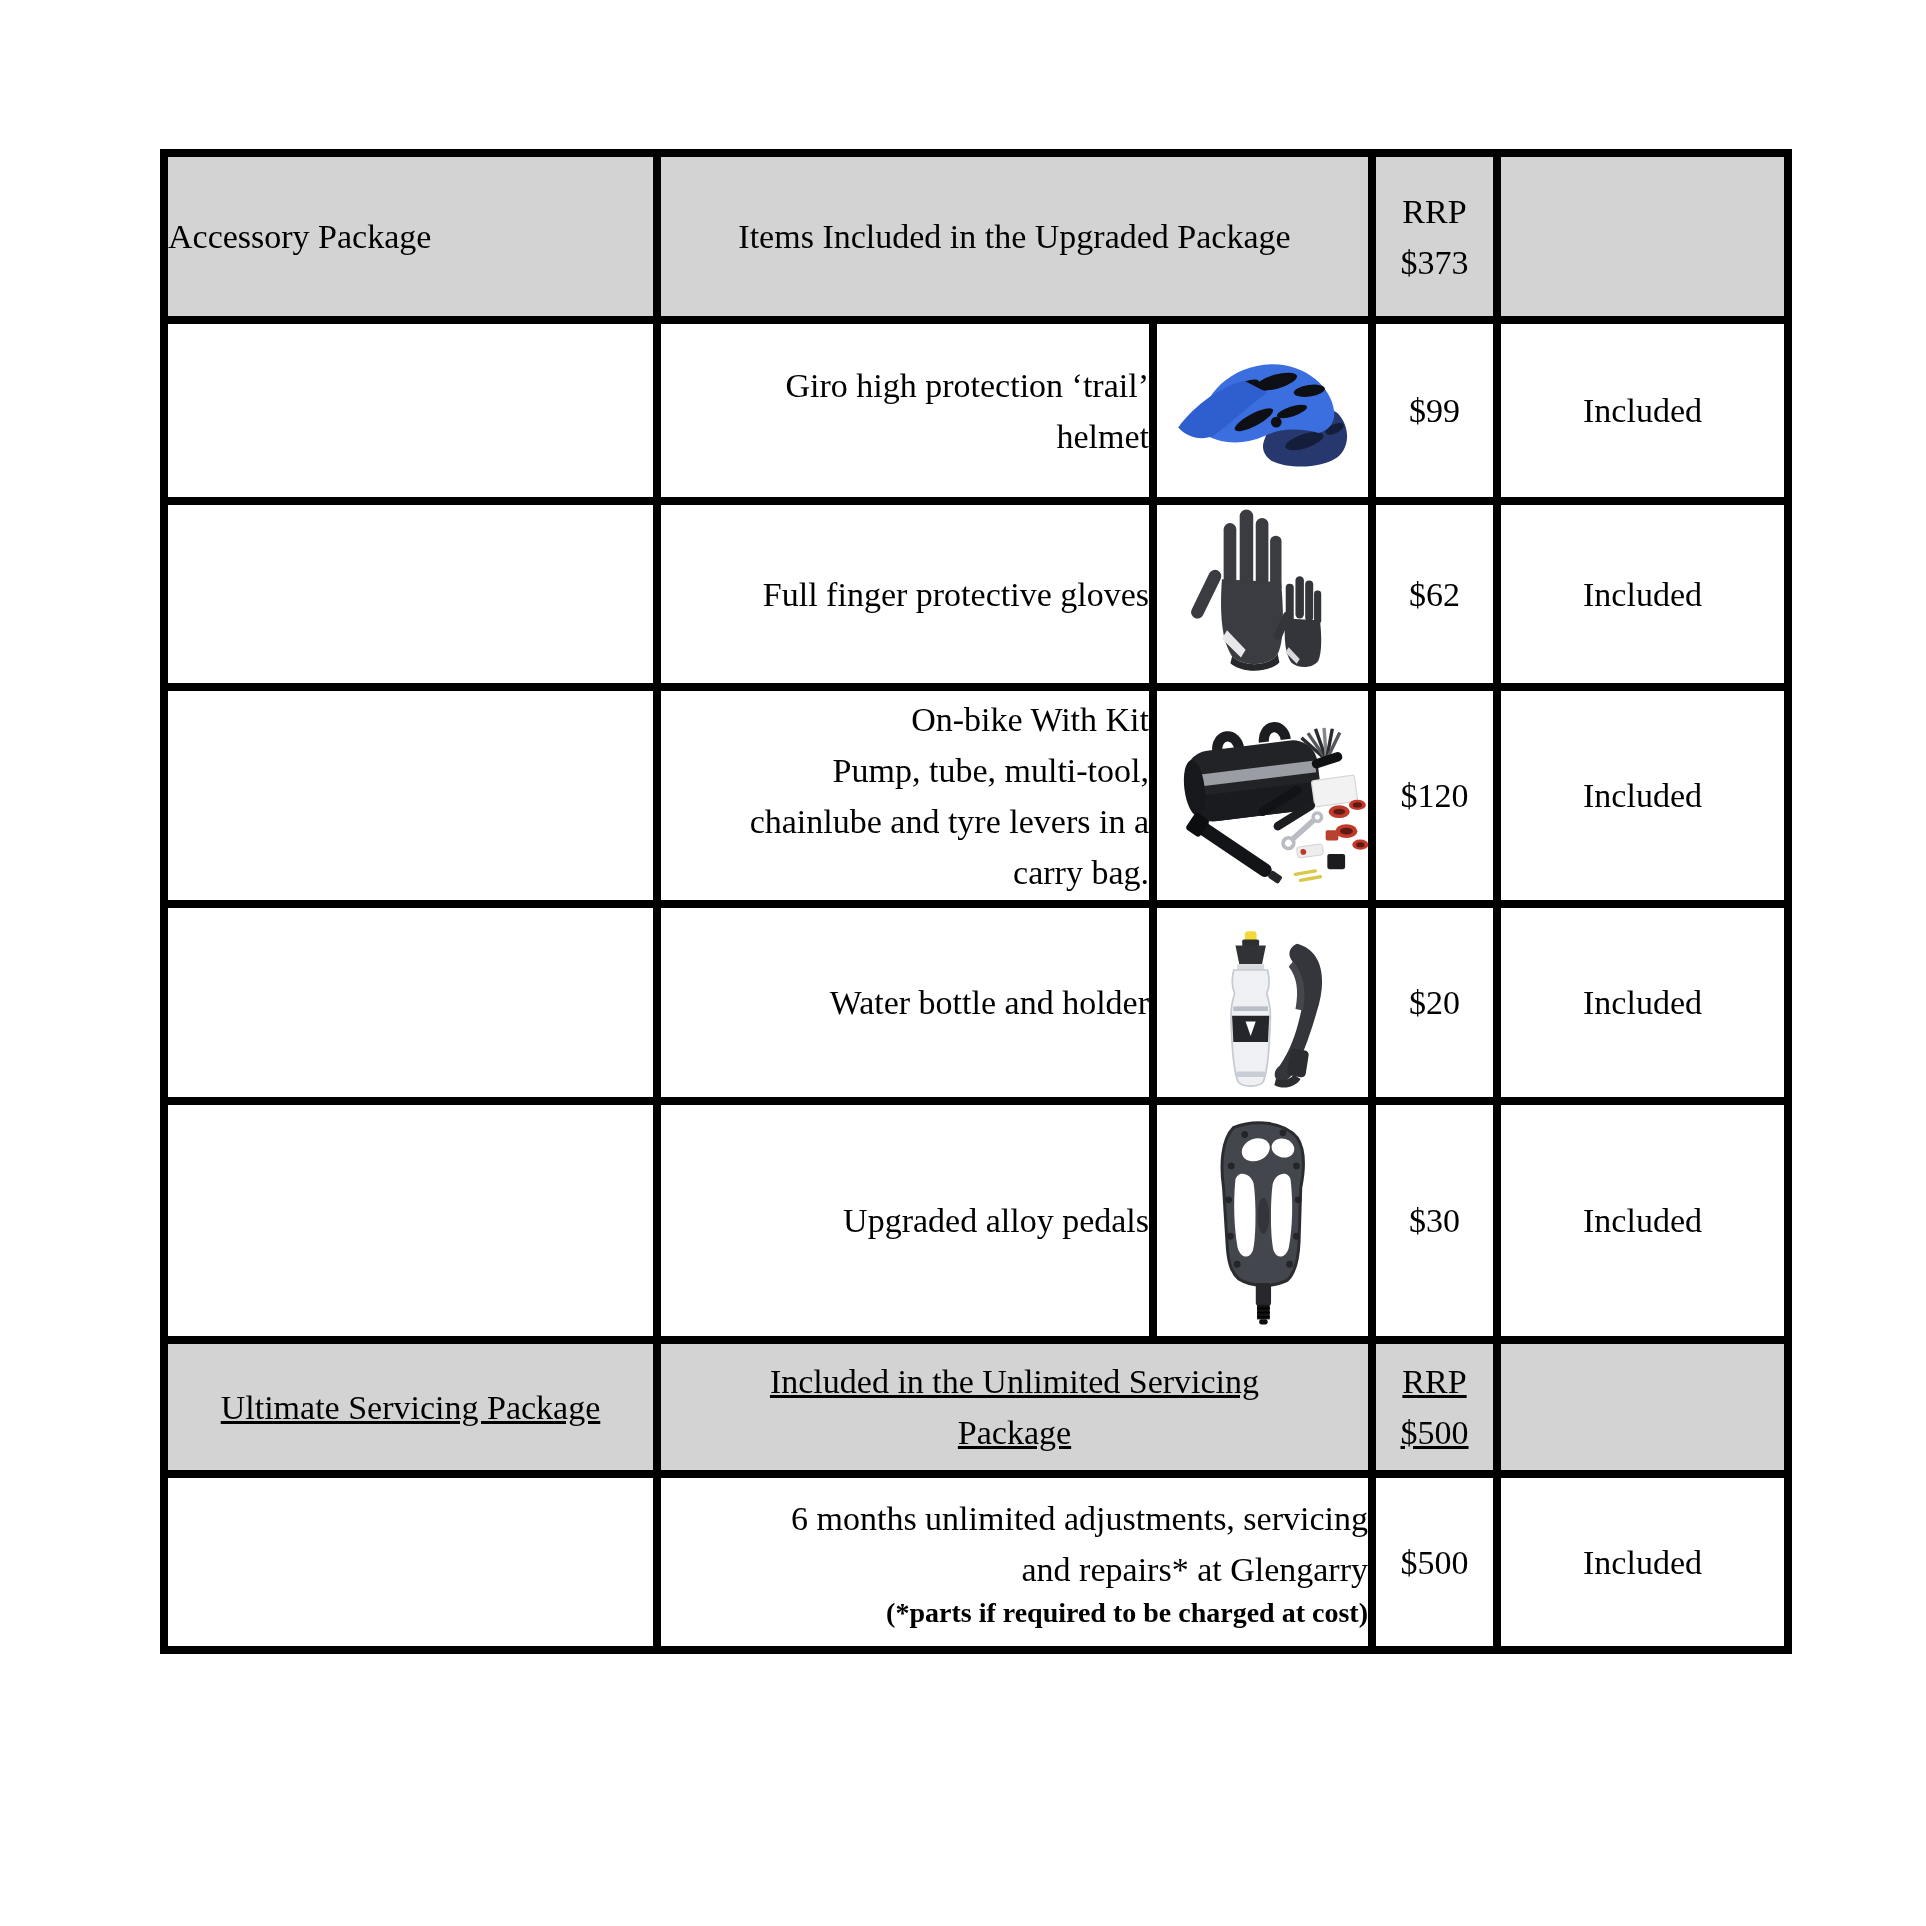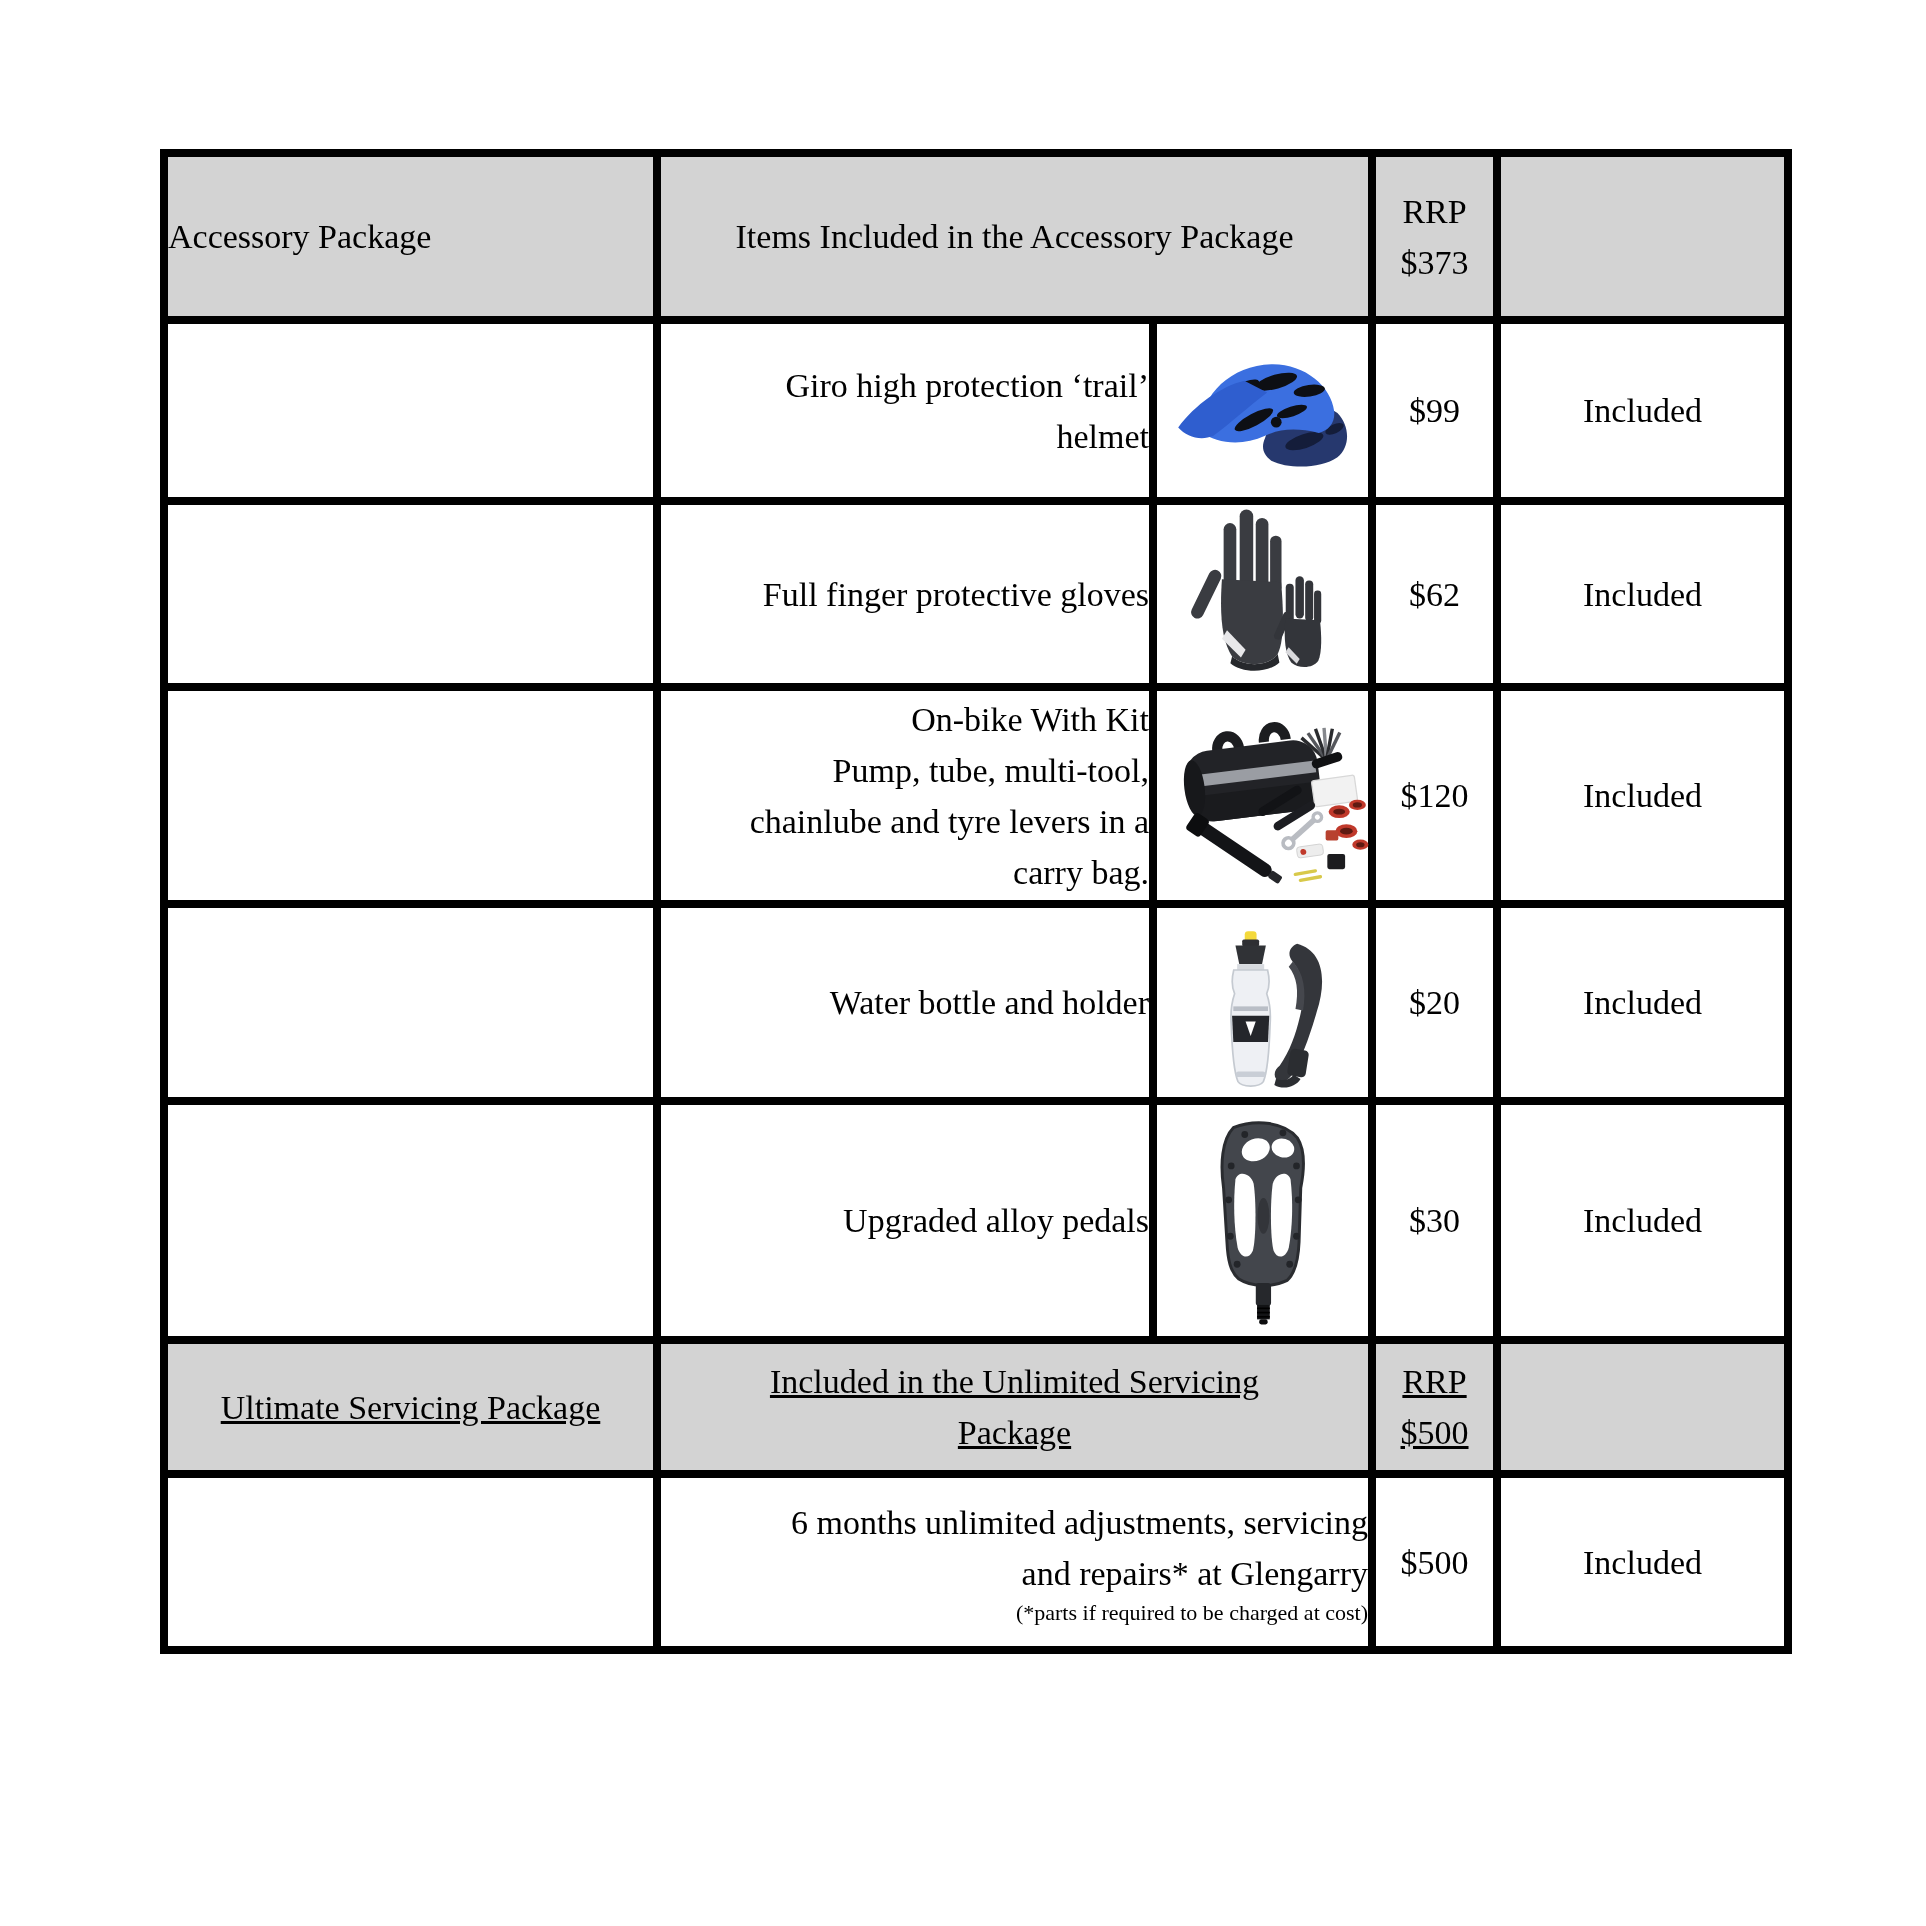--- a/index.html
+++ b/index.html
@@ -22,21 +22,21 @@
     border:8.5px solid #000000;
     vertical-align:middle;
     font-size:34px;
     line-height:1.5;
     padding:0;
   }
   .gray{background:#d3d3d3;}
   .tleft{text-align:left;padding-left:24px;padding-right:12.7px;}
   .center{text-align:center;}
   .item-text{text-align:right;padding-left:26px;padding-right:10.2px;}
-  .note{font-size:22px;line-height:1.3;}
+  .note{font-size:28px;line-height:1.3;font-weight:bold;}
   .img-cell{text-align:center;padding:3.4px 0;}
   .img-cell svg{display:block;margin:0 auto;}
   
   tr.h-hdr{height:167px;}
   tr.h-r1{height:181px;}
   tr.h-r2{height:145px;}
   tr.h-r3{height:183px;}
   tr.h-r4{height:217px;}
   tr.h-r5{height:197px;}
   tr.h-r6{height:239px;}
@@ -55,21 +55,21 @@
       <col style="width:125px">
       <col style="width:291px">
     </colgroup>
 
     <tbody>
         <tr class="h-hdr">
       <td class="gray tleft">
         <div>Accessory Package</div>
       </td>
       <td class="gray center" colspan="2">
-        <div>Items Included in the Accessory Package</div>
+        <div>Items Included in the Upgraded Package</div>
       </td>
       <td class="gray center">
         <div>RRP</div>
         <div>$373</div>
       </td>
       <td class="gray"></td>
     </tr>
 
     <tr class="h-r1">
       <td></td>

